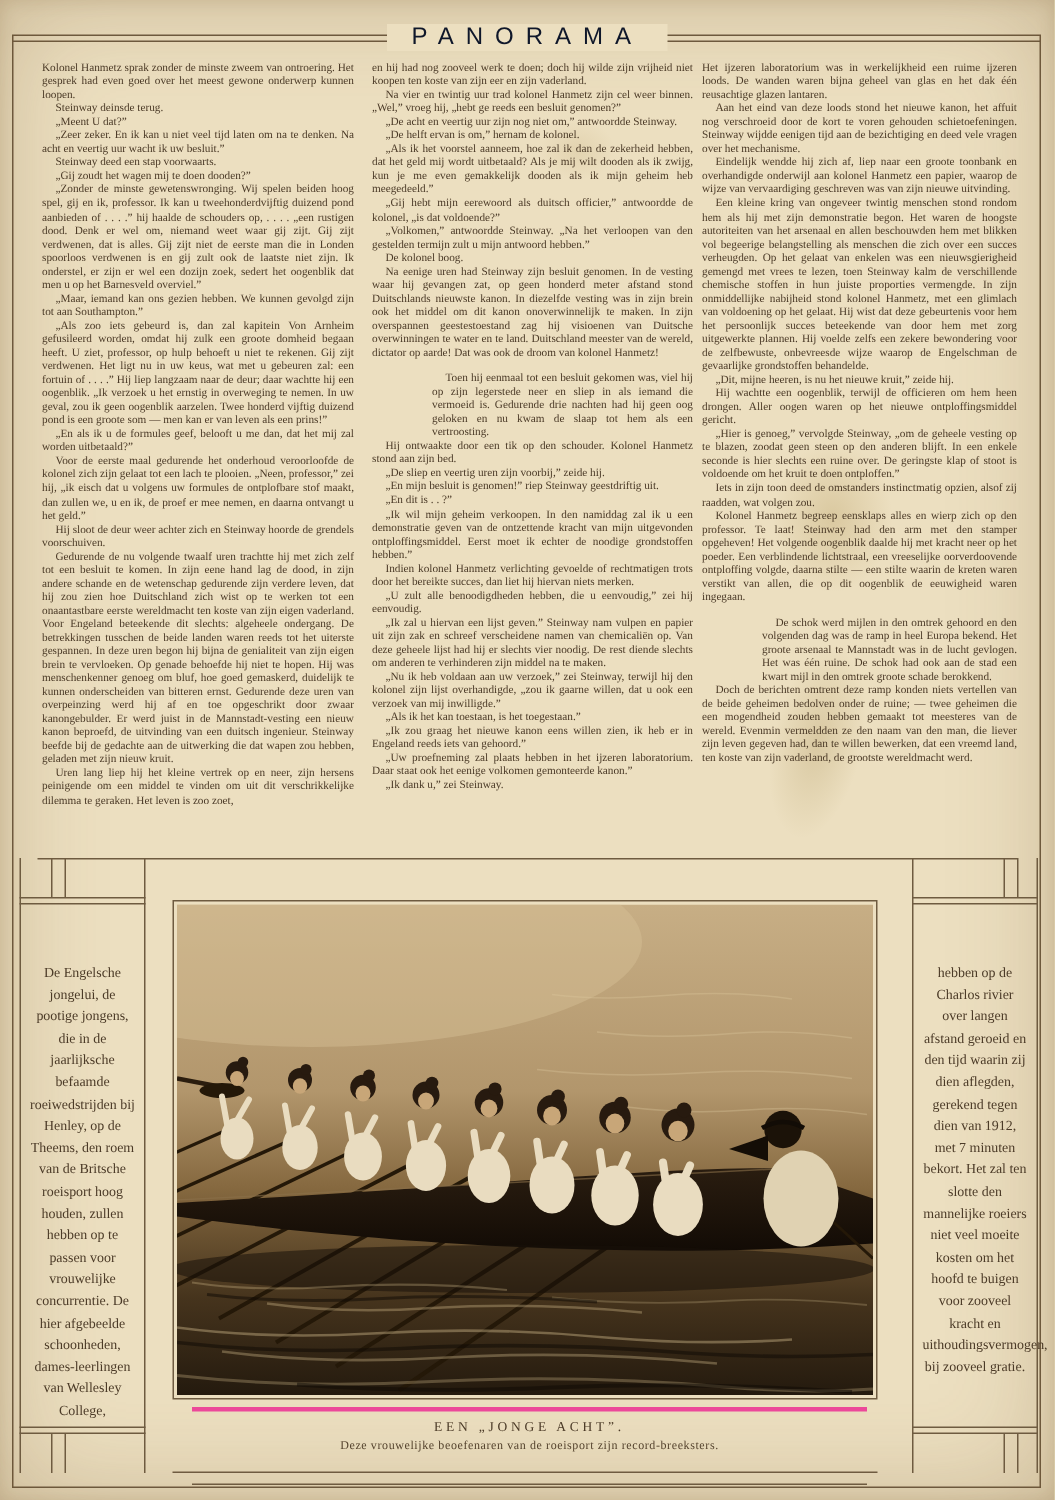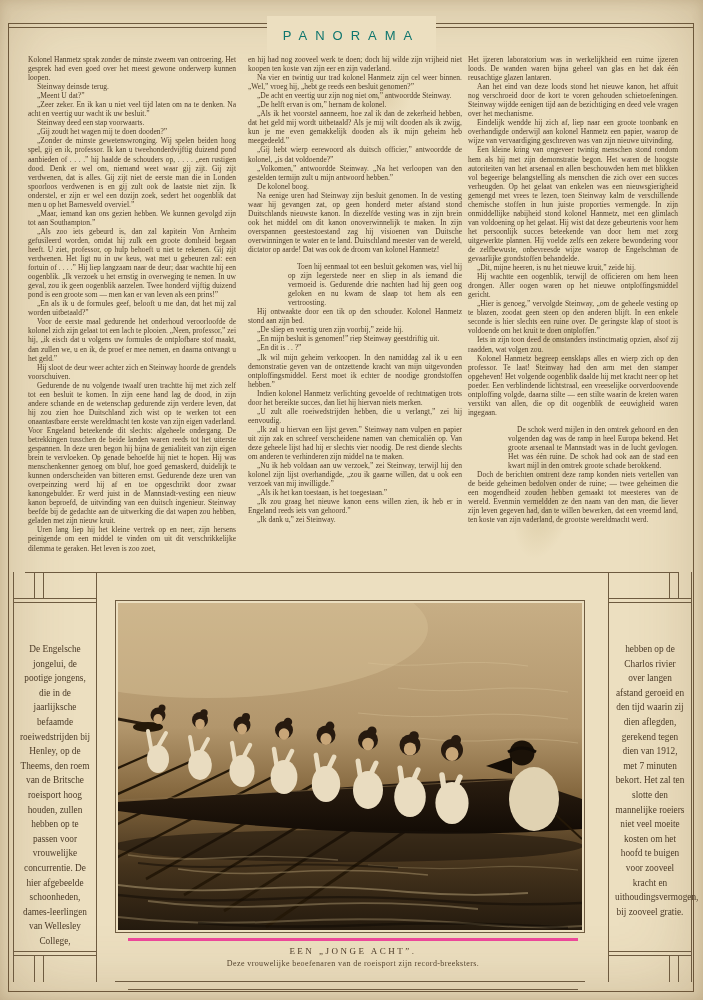--- a/index.html
+++ b/index.html
@@ -10,27 +10,27 @@
   }
   .page::after{
     content:"";position:absolute;inset:0;pointer-events:none;
     box-shadow:inset 0 0 70px rgba(110,80,35,.28), inset 0 0 12px rgba(110,80,35,.18);
   }
   
   .frame{position:absolute;left:8px;right:9px;top:23px;bottom:8px;border:1px solid #6e5b40;}
   .top-rule2{position:absolute;left:8px;right:9px;top:27px;height:0;border-top:1px solid #6e5b40;}
   .masthead{position:absolute;top:16px;left:0;right:0;text-align:center;z-index:3;}
   .masthead span{
-    display:inline-block;background:#ecdfc0;padding:12px 16px;
-    font-family:"Liberation Sans",sans-serif;font-size:13px;letter-spacing:8px;
-    color:#0f766e;font-weight:400;
+    display:inline-block;background:#ecdfc0;padding:0 16px;
+    font-family:"Liberation Sans",sans-serif;font-size:16px;letter-spacing:8px;
+    color:#0f172a;font-weight:400;
   }
   
   .story{position:absolute;top:40px;left:28px;width:650px;height:535px;overflow:hidden;z-index:2;}
-  .col{position:absolute;top:15px;height:535px;overflow:hidden;font-size:7.5px;line-height:9.05px;text-align:justify;color:#4b3a27;}
+  .col{position:absolute;top:0;height:535px;overflow:hidden;font-size:7.5px;line-height:9.05px;text-align:justify;color:#4b3a27;}
   .col1{left:0;width:208px;}
   .col2{left:220px;width:214px;}
   .col3{left:440px;width:210px;}
   .para{margin:0;text-indent:9px;}
   .para.flush{text-indent:0;}
   .para.space{margin-top:8px;margin-left:40px;}
   .story-rule{position:absolute;top:572px;left:25px;width:653px;height:0;border-top:1px solid #6e5b40;z-index:2;}
   
   .sidebox{
     position:absolute;top:572px;width:82px;height:410px;
@@ -96,36 +96,37 @@
         <p class="para">Hij sloot de deur weer achter zich en Steinway hoorde de grendels voorschuiven.</p>
         <p class="para">Gedurende de nu volgende twaalf uren trachtte hij met zich zelf tot een besluit te komen. In zijn eene hand lag de dood, in zijn andere schande en de wetenschap gedurende zijn verdere leven, dat hij zou zien hoe Duitschland zich wist op te werken tot een onaantastbare eerste wereldmacht ten koste van zijn eigen vaderland. Voor Engeland beteekende dit slechts: algeheele ondergang. De betrekkingen tusschen de beide landen waren reeds tot het uiterste gespannen. In deze uren begon hij bijna de genialiteit van zijn eigen brein te vervloeken. Op genade behoefde hij niet te hopen. Hij was menschenkenner genoeg om bluf, hoe goed gemaskerd, duidelijk te kunnen onderscheiden van bitteren ernst. Gedurende deze uren van overpeinzing werd hij af en toe opgeschrikt door zwaar kanongebulder. Er werd juist in de Mannstadt-vesting een nieuw kanon beproefd, de uitvinding van een duitsch ingenieur. Steinway beefde bij de gedachte aan de uitwerking die dat wapen zou hebben, geladen met zijn nieuw kruit.</p>
         <p class="para">Uren lang liep hij het kleine vertrek op en neer, zijn hersens peinigende om een middel te vinden om uit dit verschrikkelijke dilemma te geraken. Het leven is zoo zoet,</p>
       </div>
     <div class="col col2">
         <p class="para flush">en hij had nog zooveel werk te doen; doch hij wilde zijn vrijheid niet koopen ten koste van zijn eer en zijn vaderland.</p>
         <p class="para">Na vier en twintig uur trad kolonel Hanmetz zijn cel weer binnen. „Wel,” vroeg hij, „hebt ge reeds een besluit genomen?”</p>
         <p class="para">„De acht en veertig uur zijn nog niet om,” antwoordde Steinway.</p>
         <p class="para">„De helft ervan is om,” hernam de kolonel.</p>
         <p class="para">„Als ik het voorstel aanneem, hoe zal ik dan de zekerheid hebben, dat het geld mij wordt uitbetaald? Als je mij wilt dooden als ik zwijg, kun je me even gemakkelijk dooden als ik mijn geheim heb meegedeeld.”</p>
-        <p class="para">„Gij hebt wierp eerewoord als duitsch officier,” antwoordde de kolonel, „is dat voldoende?”</p>
+        <p class="para">„Gij hebt mijn eerewoord als duitsch officier,” antwoordde de kolonel, „is dat voldoende?”</p>
         <p class="para">„Volkomen,” antwoordde Steinway. „Na het verloopen van den gestelden termijn zult u mijn antwoord hebben.”</p>
         <p class="para">De kolonel boog.</p>
         <p class="para">Na eenige uren had Steinway zijn besluit genomen. In de vesting waar hij gevangen zat, op geen honderd meter afstand stond Duitschlands nieuwste kanon. In diezelfde vesting was in zijn brein ook het middel om dit kanon onoverwinnelijk te maken. In zijn overspannen geestestoestand zag hij visioenen van Duitsche overwinningen te water en te land. Duitschland meester van de wereld, dictator op aarde! Dat was ook de droom van kolonel Hanmetz!</p>
         <p class="para space">Toen hij eenmaal tot een besluit gekomen was, viel hij op zijn legerstede neer en sliep in als iemand die vermoeid is. Gedurende drie nachten had hij geen oog geloken en nu kwam de slaap tot hem als een vertroosting.</p>
         <p class="para">Hij ontwaakte door een tik op den schouder. Kolonel Hanmetz stond aan zijn bed.</p>
         <p class="para">„De sliep en veertig uren zijn voorbij,” zeide hij.</p>
         <p class="para">„En mijn besluit is genomen!” riep Steinway geestdriftig uit.</p>
         <p class="para">„En dit is . . ?”</p>
         <p class="para">„Ik wil mijn geheim verkoopen. In den namiddag zal ik u een demonstratie geven van de ontzettende kracht van mijn uitgevonden ontploffingsmiddel. Eerst moet ik echter de noodige grondstoffen hebben.”</p>
         <p class="para">Indien kolonel Hanmetz verlichting gevoelde of rechtmatigen trots door het bereikte succes, dan liet hij hiervan niets merken.</p>
-        <p class="para">„U zult alle roeiwedstrijden hebben, die u verlangt,” zei hij eenvoudig.</p>
+        <p class="para">„U zult alle benoodigdheden hebben, die u eenvoudig,” zei hij eenvoudig.</p>
         <p class="para">„Ik zal u hiervan een lijst geven.” Steinway nam vulpen en papier uit zijn zak en schreef verscheidene namen van chemicaliën op. Van deze geheele lijst had hij er slechts vier noodig. De rest diende slechts om anderen te verhinderen zijn middel na te maken.</p>
         <p class="para">„Nu ik heb voldaan aan uw verzoek,” zei Steinway, terwijl hij den kolonel zijn lijst overhandigde, „zou ik gaarne willen, dat u ook een verzoek van mij inwilligde.”</p>
         <p class="para">„Als ik het kan toestaan, is het toegestaan.”</p>
         <p class="para">„Ik zou graag het nieuwe kanon eens willen zien, ik heb er in Engeland reeds iets van gehoord.”</p>
+        <p class="para">„Uw proefneming zal plaats hebben in het ijzeren laboratorium. Daar staat ook het eenige volkomen gemonteerde kanon.”</p>
         <p class="para">„Ik dank u,” zei Steinway.</p>
       </div>
     <div class="col col3">
         <p class="para flush">Het ijzeren laboratorium was in werkelijkheid een ruime ijzeren loods. De wanden waren bijna geheel van glas en het dak één reusachtige glazen lantaren.</p>
         <p class="para">Aan het eind van deze loods stond het nieuwe kanon, het affuit nog verschroeid door de kort te voren gehouden schietoefeningen. Steinway wijdde eenigen tijd aan de bezichtiging en deed vele vragen over het mechanisme.</p>
         <p class="para">Eindelijk wendde hij zich af, liep naar een groote toonbank en overhandigde onderwijl aan kolonel Hanmetz een papier, waarop de wijze van vervaardiging geschreven was van zijn nieuwe uitvinding.</p>
         <p class="para">Een kleine kring van ongeveer twintig menschen stond rondom hem als hij met zijn demonstratie begon. Het waren de hoogste autoriteiten van het arsenaal en allen beschouwden hem met blikken vol begeerige belangstelling als menschen die zich over een succes verheugden. Op het gelaat van enkelen was een nieuwsgierigheid gemengd met vrees te lezen, toen Steinway kalm de verschillende chemische stoffen in hun juiste proporties vermengde. In zijn onmiddellijke nabijheid stond kolonel Hanmetz, met een glimlach van voldoening op het gelaat. Hij wist dat deze gebeurtenis voor hem het persoonlijk succes beteekende van door hem met zorg uitgewerkte plannen. Hij voelde zelfs een zekere bewondering voor de zelfbewuste, onbevreesde wijze waarop de Engelschman de gevaarlijke grondstoffen behandelde.</p>
         <p class="para">„Dit, mijne heeren, is nu het nieuwe kruit,” zeide hij.</p>
         <p class="para">Hij wachtte een oogenblik, terwijl de officieren om hem heen drongen. Aller oogen waren op het nieuwe ontploffingsmiddel gericht.</p>
         <p class="para">„Hier is genoeg,” vervolgde Steinway, „om de geheele vesting op te blazen, zoodat geen steen op den anderen blijft. In een enkele seconde is hier slechts een ruine over. De geringste klap of stoot is voldoende om het kruit te doen ontploffen.”</p>

